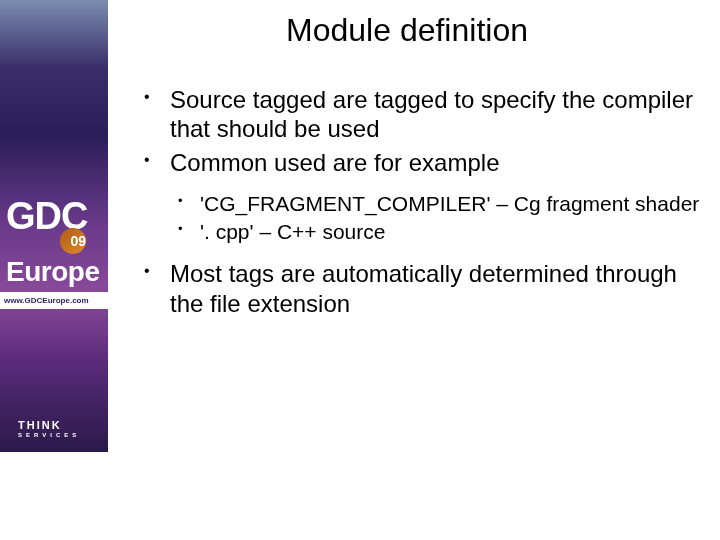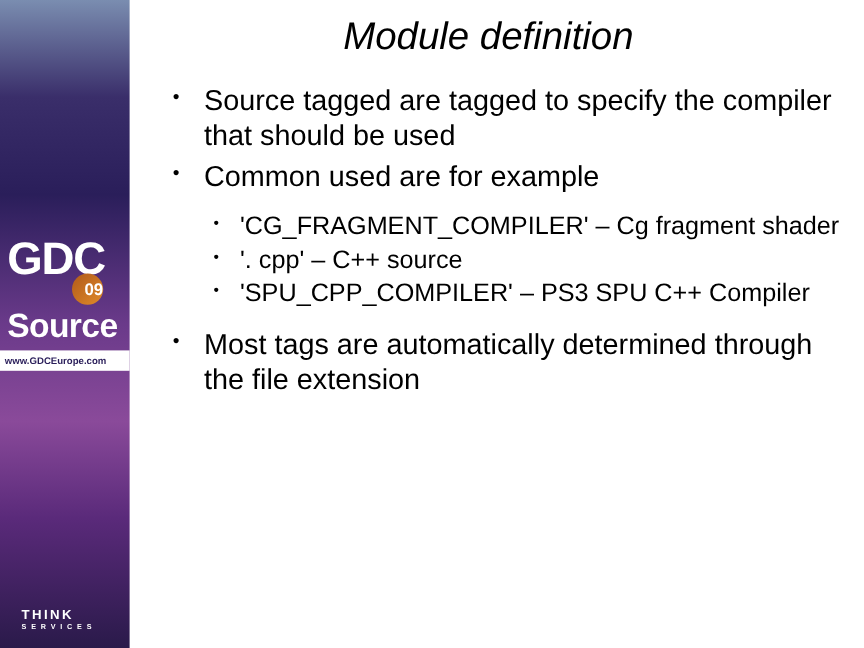--- a/index.html
+++ b/index.html
@@ -6,21 +6,21 @@
   body {
     width: 720px;
     height: 540px;
     font-family: Verdana, Geneva, sans-serif;
     background: #ffffff;
     display: flex;
     overflow: hidden;
   }
   .sidebar {
     width: 108px;
-    height: 540px;
+    height: 452px;
     background: linear-gradient(180deg, #7a8db0 0%, #3a2e6a 15%, #2a1e5a 30%, #6a3a8a 50%, #8a4a9a 65%, #5a2a7a 80%, #2a1a4a 100%);
     position: relative;
     flex-shrink: 0;
   }
   .sidebar-gdc {
     position: absolute;
     top: 200px;
     left: 6px;
     width: 96px;
   }
@@ -84,23 +84,22 @@
   }
   .content {
     flex: 1;
     padding: 12px 20px 20px 26px;
   }
   .title {
     font-size: 32px;
     font-weight: 400;
     color: #000;
     text-align: center;
-    margin-bottom: 21px;
+    margin-bottom: 36px;
     margin-left: -20px;
-    font-style: italic;
   }
   ul.lvl1 {
     list-style: none;
     padding-left: 0;
   }
   ul.lvl1 > li {
     position: relative;
     padding-left: 36px;
     font-size: 24px;
     color: #000;
@@ -138,21 +137,21 @@
     color: #000;
   }
 </style>
 </head>
 <body>
 
 <div class="sidebar">
   <div class="sidebar-gdc">
     <div class="gdc-text">GDC</div>
     <div class="gdc-09">09</div>
-    <div class="europe-text">Source</div>
+    <div class="europe-text">Europe</div>
   </div>
   <div class="gdc-url">www.GDCEurope.com</div>
   <div class="think-logo">
     <span>THINK</span>
     <span class="sub">SERVICES</span>
   </div>
 </div>
 
 <div class="content">
   <h1 class="title">Module definition</h1>
@@ -162,22 +161,19 @@
     </li>
     <li>
       <span>Common used are for example</span>
       <ul class="lvl2">
         <li>
           <span>'CG_FRAGMENT_COMPILER' – Cg fragment shader</span>
         </li>
         <li>
           <span>'. cpp' – C++ source</span>
         </li>
-        <li>
-          <span>'SPU_CPP_COMPILER' – PS3 SPU C++ Compiler</span>
-        </li>
       </ul>
     </li>
     <li>
       <span>Most tags are automatically determined through the file extension</span>
     </li>
   </ul>
 </div>
 
 </body></html>

